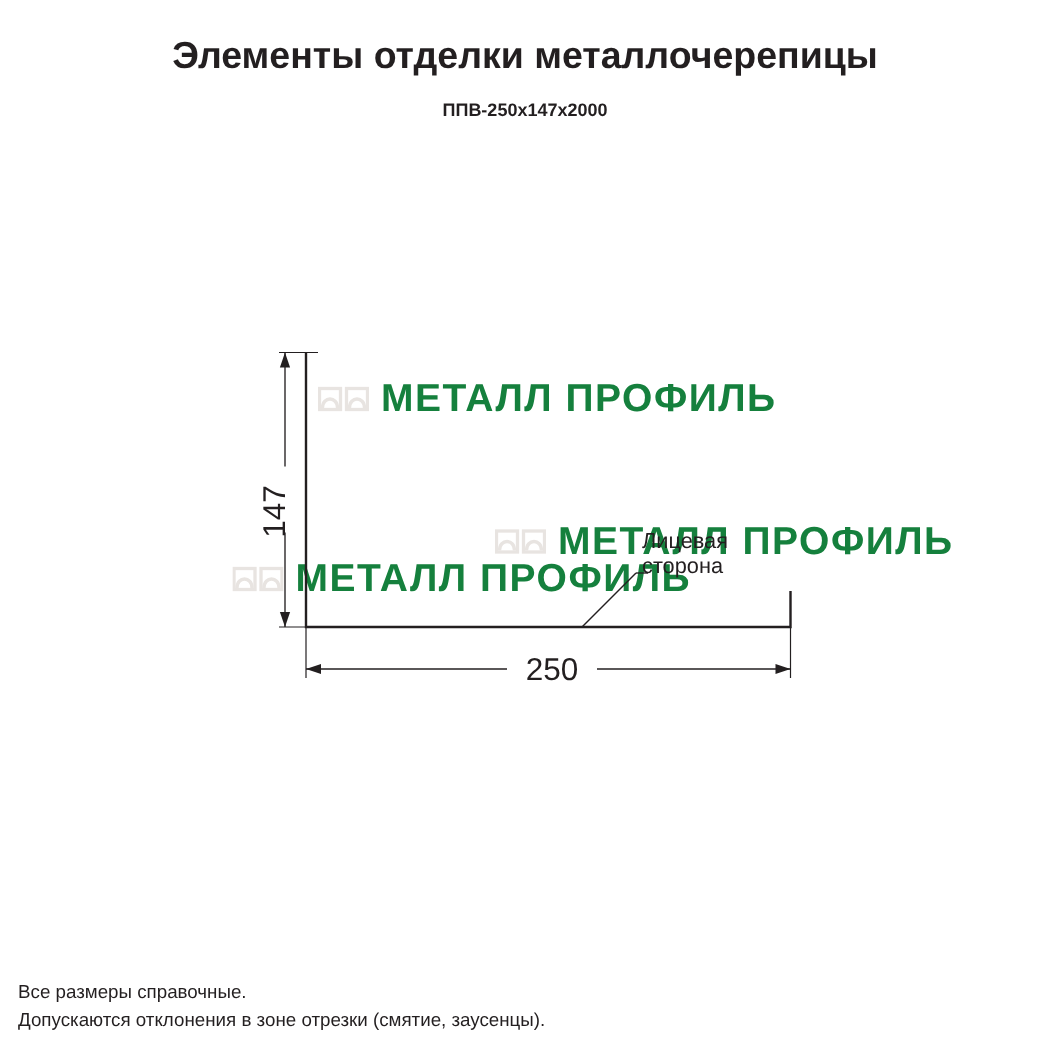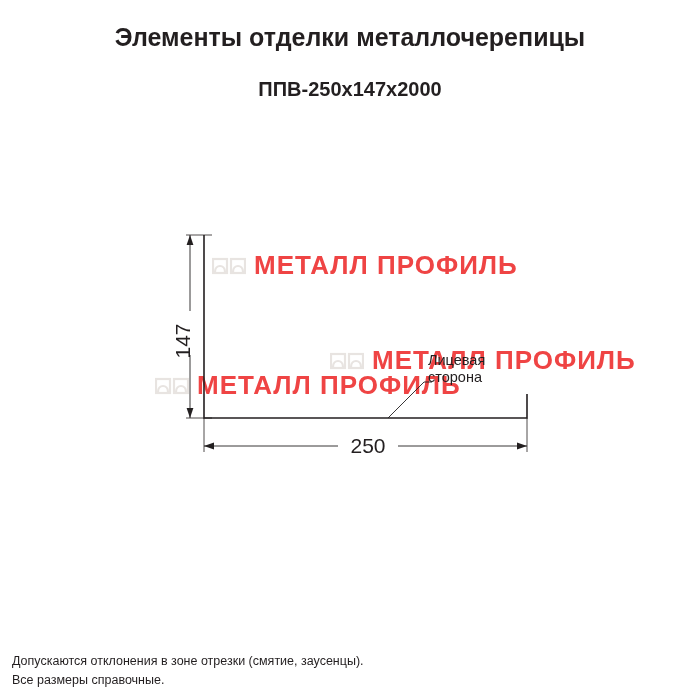--- a/index.html
+++ b/index.html
@@ -35,31 +35,31 @@
     margin: 0;
   }
   .sub-title {
     font-size: 20px;
     font-weight: bold;
     margin: 0;
     line-height: 26px;
     padding-top: 30px;
   }
   .sub-title2 {
-    font-size: 20px;
+    font-size: 12px;
     font-weight: bold;
-    margin: 16px;
+    margin: 0;
     line-height: 26px;
     padding-top: 8px;
   }
 
   
   .wm {
     position: absolute;
-    color: #ef4444;
+    color: #15803d;
     font-weight: bold;
     font-size: 26px;
     letter-spacing: 1px;
     white-space: nowrap;
     user-select: none;
     pointer-events: none;
   }
   .wm .wm-logo {
     display: inline-block;
     width: 34px;
@@ -180,17 +180,17 @@
         <line x1="388" y1="238" x2="424" y2="202"></line>
         <line x1="424" y1="202" x2="432" y2="202"></line>
       </g>
       <text class="callout-label" x="428" y="185">Лицевая</text>
       <text class="callout-label" x="428" y="202">сторона</text>
 
     </svg>
   </div>
 
   <div class="footer">
+    <div>Все размеры справочные.</div>
     <div>Допускаются отклонения в зоне отрезки (смятие, заусенцы).</div>
-    <div>Все размеры справочные.</div>
   </div>
 
 </div>
 
 </body></html>

